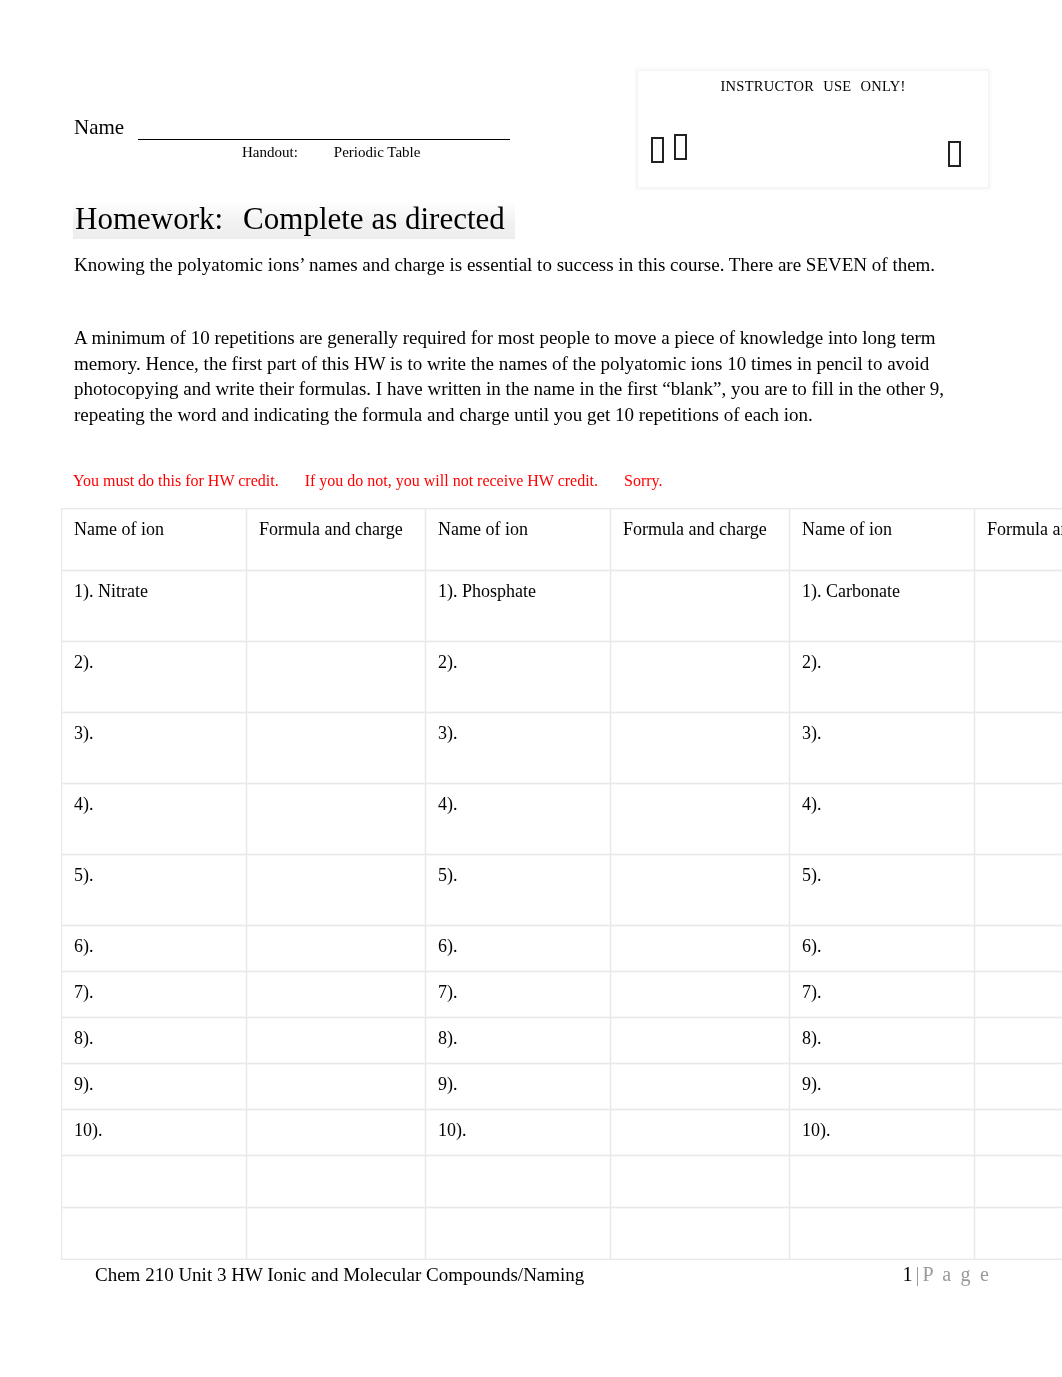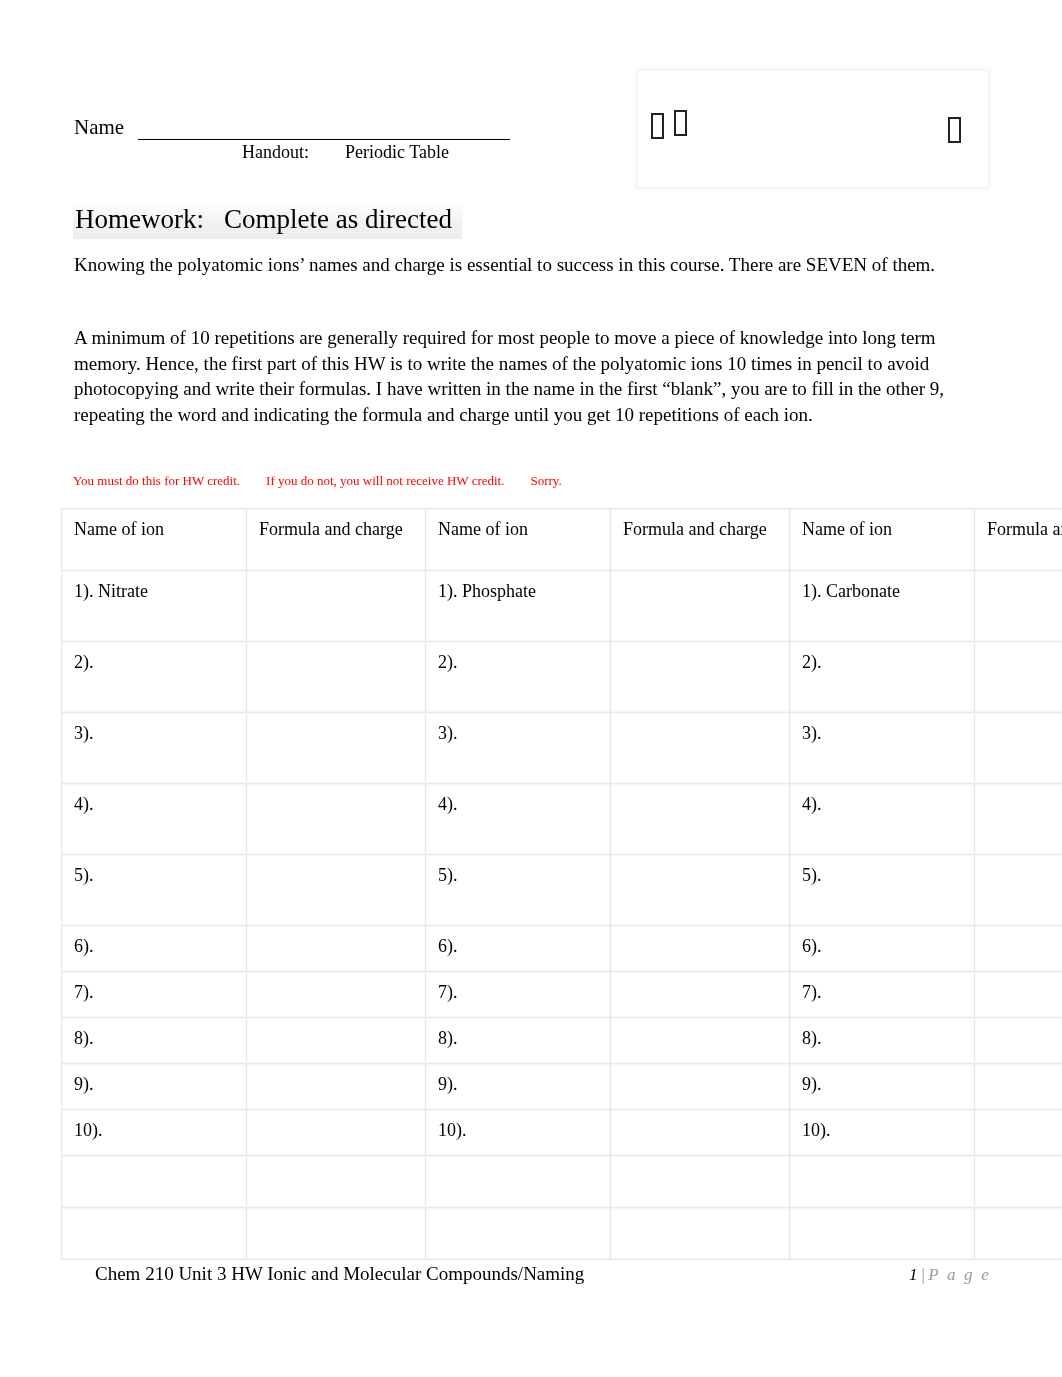--- a/index.html
+++ b/index.html
@@ -59,21 +59,21 @@
     font-size: 17.5px;
     line-height: 22px;
     margin-top: 3px;
     padding-left: 96px;
     white-space: nowrap;
   }
   .course-line .sep {
     padding: 0 12px;
   }
   .handout-line {
-    font-size: 18px;
+    font-size: 15px;
     line-height: 22px;
     margin-top: 1px;
     padding-left: 168px;
     white-space: nowrap;
   }
   .handout-line .handout-val {
     padding-left: 36px;
   }
 
   
@@ -114,21 +114,21 @@
   }
   .tofu-a { left: 13px;  top: 42px; }
   .tofu-b { left: 36px;  top: 39px; }
   .tofu-c { left: 310px; top: 46px; }
 
   
   .hw-heading {
     position: absolute;
     left: 73px;
     top: 201px;
-    font-size: 27px;
+    font-size: 31px;
     line-height: 34px;
     white-space: nowrap;
     background: linear-gradient(to bottom, #ffffff 0%, #f2f2f2 55%, #ededed 100%);
     padding: 1px 10px 3px 2px;
   }
   .hw-heading .hw-label { }
   .hw-heading .hw-val { padding-left: 20px; }
 
   
   .para {
@@ -139,21 +139,21 @@
     line-height: 25.5px;
     text-align: left;
   }
   .para-1 { top: 252px; }
   .para-2 { top: 325px; }
   .warning {
     position: absolute;
     left: 73px;
     top: 468px;
     width: 918px;
-    font-size: 13px;
+    font-size: 16px;
     line-height: 25px;
     color: #FF0000;
   }
   .warning .sp1 { display: inline-block; width: 26px; }
   .warning .sp2 { display: inline-block; width: 26px; }
 
   
   .ion-table {
     position: absolute;
     left: 61px;
@@ -190,22 +190,21 @@
     width: 930px;
     display: flex;
     align-items: baseline;
     justify-content: space-between;
     font-size: 19px;
     line-height: 24px;
   }
   .footer-left { white-space: nowrap; padding-left: 34px; }
   .footer-right {
     white-space: nowrap;
-    font-size: 17px;
-    font-style: italic;
+    font-size: 20px;
   }
   .footer-right .pg-num { color: #000; }
   .footer-right .pg-sep { color: #9a9a9a; padding: 0 3px; }
   .footer-right .pg-word { color: #9a9a9a; letter-spacing: 2.2px; }
 </style>
 </head>
 <body>
 
 <div class="page">
 
@@ -215,20 +214,23 @@
       <div class="name-row">
         <span class="name-label">Name</span>
         <span class="name-rule"></span>
       </div>
       <div class="handout-line">
         <span>Handout:</span><span class="handout-val">Periodic Table</span>
       </div>
     </div>
 
     <div class="instructor-box">
+      <div class="instructor-title">
+        <span>INSTRUCTOR</span><span class="gap"></span><span>USE</span><span class="gap"></span><span>ONLY!</span>
+      </div>
       <div class="tofu-row">
         <span class="tofu tofu-a"></span>
         <span class="tofu tofu-b"></span>
         <span class="tofu tofu-c"></span>
       </div>
     </div>
   </div>
 
   <div class="hw-heading">
     <span class="hw-label">Homework:</span><span class="hw-val">Complete as directed</span>

